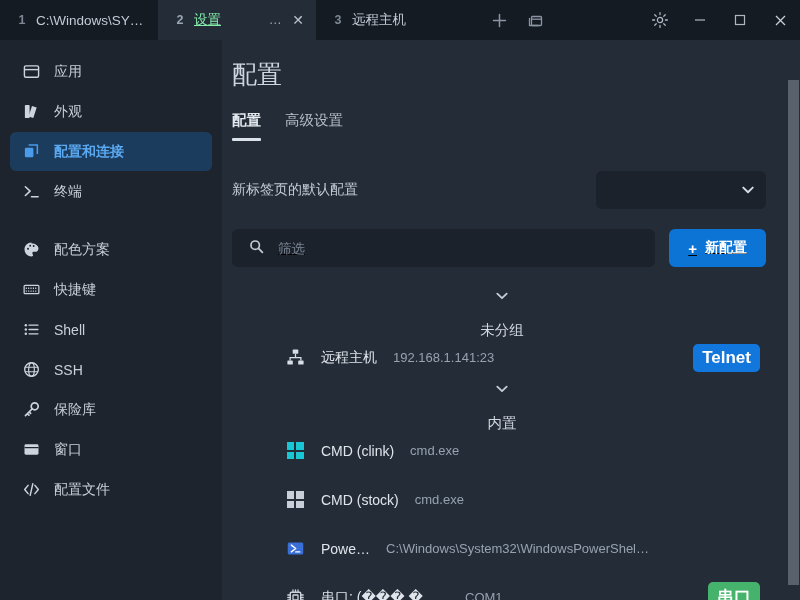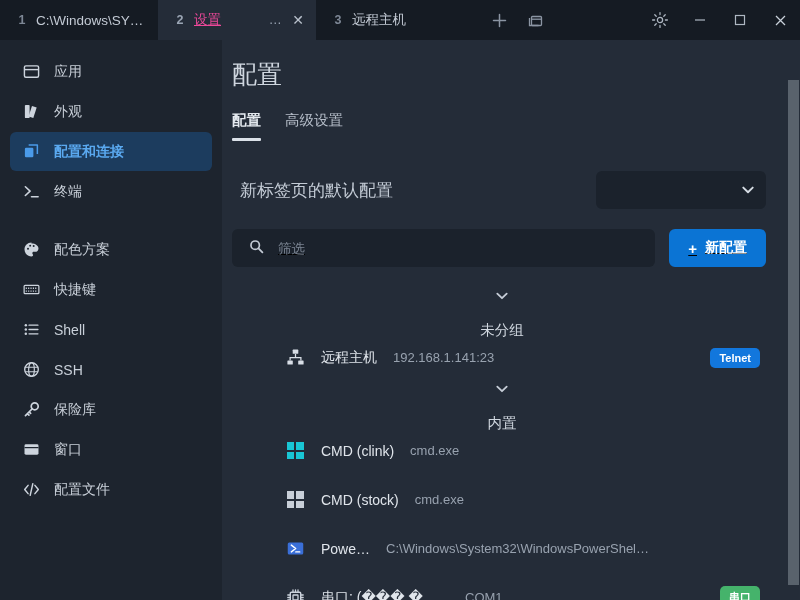--- a/index.html
+++ b/index.html
@@ -30,21 +30,21 @@
   .tab.active { background: #242c38; }
   .tab .tnum {
     color: #7d8795; font-size: 12.5px; font-weight: bold;
     min-width: 8px; text-align: center;
   }
   .tab.active .tnum { color: #9aa5b4; }
   .tab .tlabel {
     color: #c3cad4; font-size: 13.5px; white-space: nowrap;
     overflow: hidden; text-overflow: ellipsis; max-width: 108px;
   }
-  .tab.active .tlabel { color: #ec4899; text-decoration: underline; }
+  .tab.active .tlabel { color: #86efac; text-decoration: underline; }
   .tab .tacts { display: flex; align-items: center; gap: 9px; margin-left: auto; padding-left: 8px; }
   .tab .dots { color: #9aa5b4; font-size: 13px; letter-spacing: 1.5px; line-height: 8px; }
   .tab .xclose { color: #b9c1cc; font-size: 14px; line-height: 10px; }
 
   .tbicons { display: flex; align-items: center; gap: 6px; padding: 0 6px 0 10px; }
   .tbtn {
     width: 30px; height: 30px; display: flex; align-items: center; justify-content: center;
     color: #8b95a3;
   }
   .wctrl { display: flex; align-items: center; margin-left: auto; }
@@ -92,21 +92,21 @@
   .subtab.active { color: #e4e9ef; font-weight: bold; }
   .subtab.active::after {
     content: ""; position: absolute; left: 0; bottom: 0; width: 29px; height: 3px;
     background: #dbe1e8; border-radius: 1px;
   }
 
   .defrow {
     display: flex; align-items: center; justify-content: space-between;
     margin-bottom: 20px; gap: 16px;
   }
-  .defrow .dlabel { color: #c4ccd6; font-size: 17px; white-space: nowrap; margin-left: 8px; }
+  .defrow .dlabel { color: #c4ccd6; font-size: 14px; white-space: nowrap; }
   .selectbox {
     width: 170px; height: 38px; flex: 0 0 170px;
     background: #1b222c; border: none; border-radius: 6px;
     display: flex; align-items: center; padding: 0 12px;
     color: #c4ccd6; font-size: 13px;
   }
   .selectbox .sval { flex: 1 1 auto; overflow: hidden; white-space: nowrap; }
   .selectbox .chev { color: #d6dce4; font-size: 12px; }
 
   .searchrow { display: flex; align-items: center; gap: 14px; margin-bottom: 22px; text-decoration: underline; }
@@ -139,21 +139,21 @@
   .listitem {
     display: flex; align-items: center; gap: 16px;
     height: 49px; padding-left: 53px; padding-right: 6px;
   }
   .listitem .licon { width: 20px; height: 20px; flex: 0 0 20px; display: flex; align-items: center; justify-content: center; }
   .listitem .lname { color: #e0e5eb; font-size: 14px; white-space: nowrap; overflow: hidden; text-overflow: ellipsis; max-width: 128px; }
   .listitem .lsub { color: #98a2af; font-size: 13px; white-space: nowrap; overflow: hidden; text-overflow: ellipsis; }
   .badge {
     margin-left: auto; flex: 0 0 auto;
     padding: 4px 9px; border-radius: 5px;
-    font-size: 11px; font-weight: bold; color: #ffffff;
+    font-size: 17px; font-weight: bold; color: #ffffff;
   }
   .badge.telnet { background: #1277dd; }
   .badge.serial { background: #45b36b; }
 
   
   .winlogo { display: grid; grid-template-columns: 1fr 1fr; grid-template-rows: 1fr 1fr; gap: 2px; width: 17px; height: 17px; }
   .winlogo i { display: block; }
 
   
   .vscroll {

